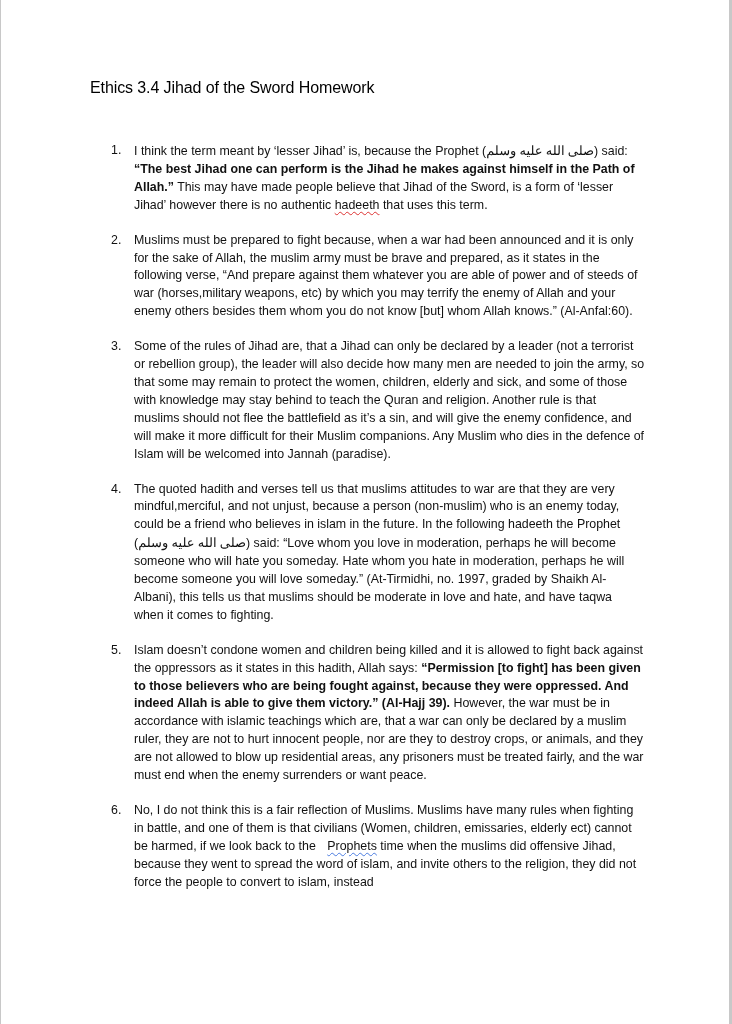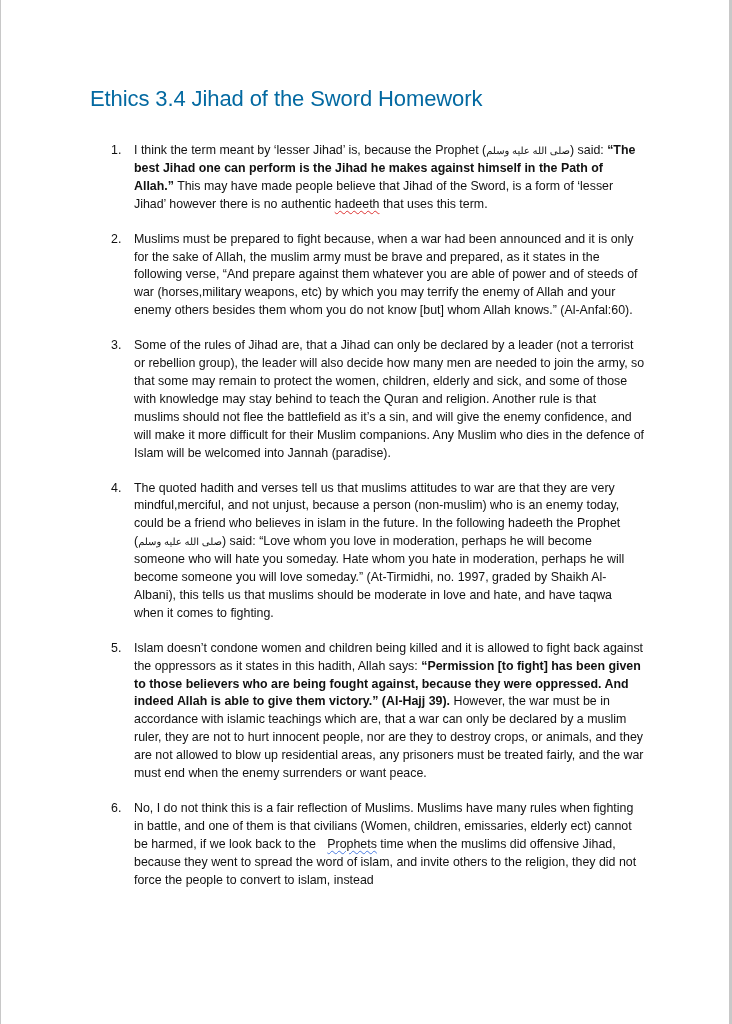--- a/index.html
+++ b/index.html
@@ -12,24 +12,24 @@
     .page {
       position: relative;
       width: 732px; height: 1024px;
       background: #ffffff;
       box-sizing: border-box;
       border-left: 1.5px solid #c8c8c8;
       border-right: 3px solid #c8c8c8;
     }
     .title {
       position: absolute;
-      left: 89px; top: 86px;
-      font-size: 22px;
+      left: 89px; top: 79px;
+      font-size: 16px;
       font-weight: normal;
-      color: #0369a1;
+      color: #000000;
       margin: 0;
       letter-spacing: -0.1px;
     }
     ol.answers {
       position: absolute;
       left: 0; top: 142px;
       margin: 0; padding: 0;
       list-style: none;
       width: 732px;
     }
@@ -51,21 +51,21 @@
       text-decoration: underline wavy #d33;
       text-decoration-thickness: 1px;
       text-underline-offset: 2px;
     }
     .spell-blue {
       text-decoration: underline wavy #4a7be0;
       text-decoration-thickness: 1px;
       text-underline-offset: 2px;
       margin-left: 8px;
     }
-    .ar { font-family: Liberation Sans, sans-serif; font-size: 10px; }
+    .ar { font-family: Liberation Serif, serif; font-size: 13px; }
   </style>
 </head>
 <body>
 
 <div class="page">
   <h1 class="title">Ethics 3.4 Jihad of the Sword Homework</h1>
 
   <ol class="answers">
     <li>
       <span class="num">1.</span>

